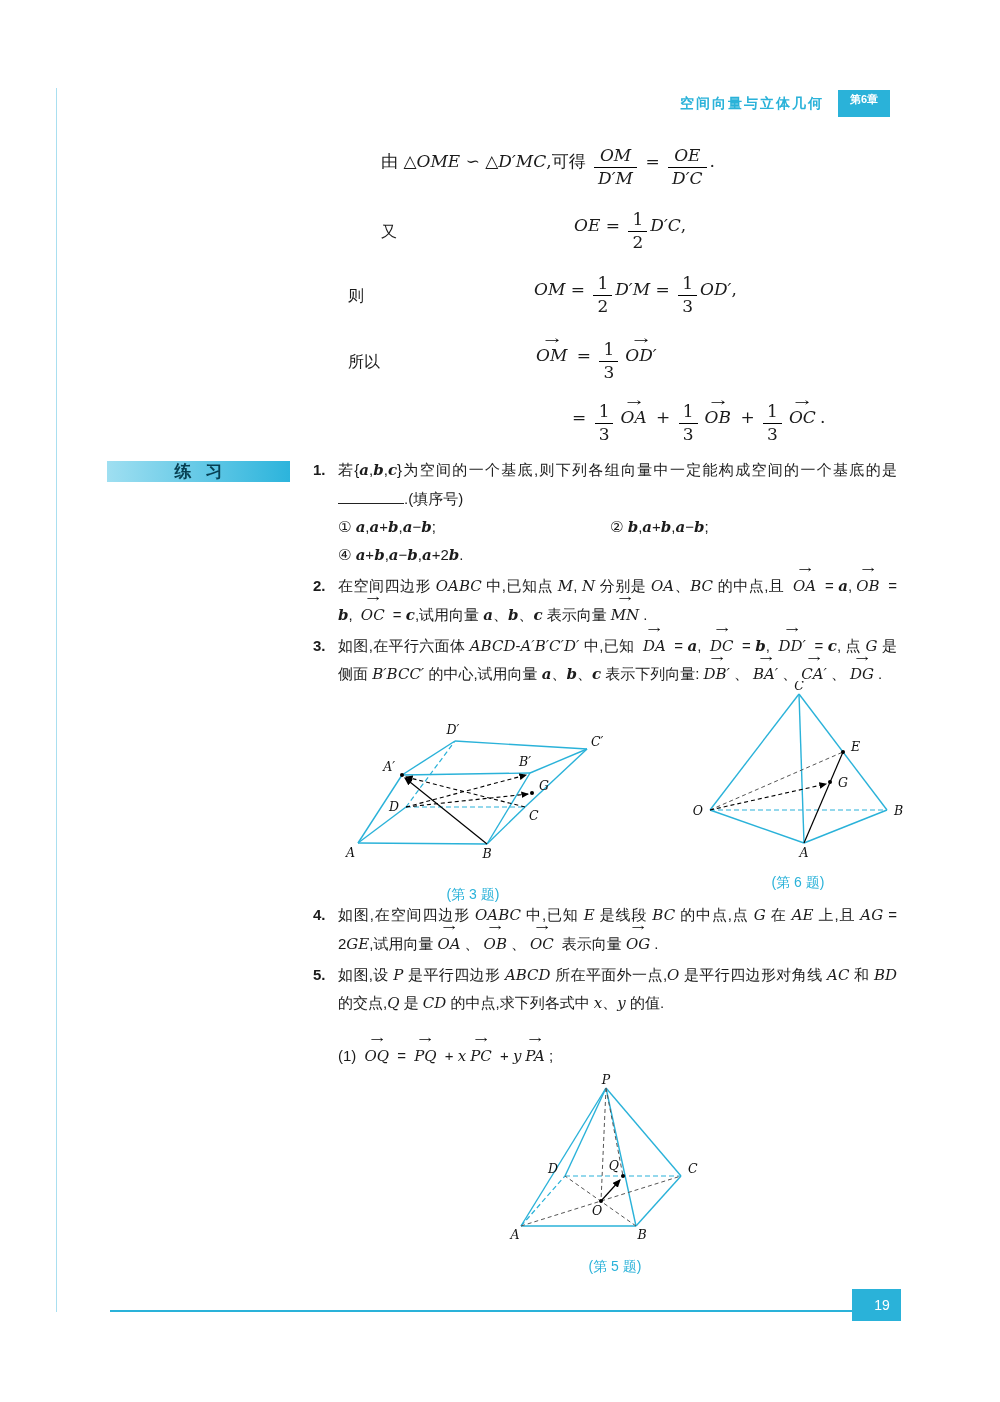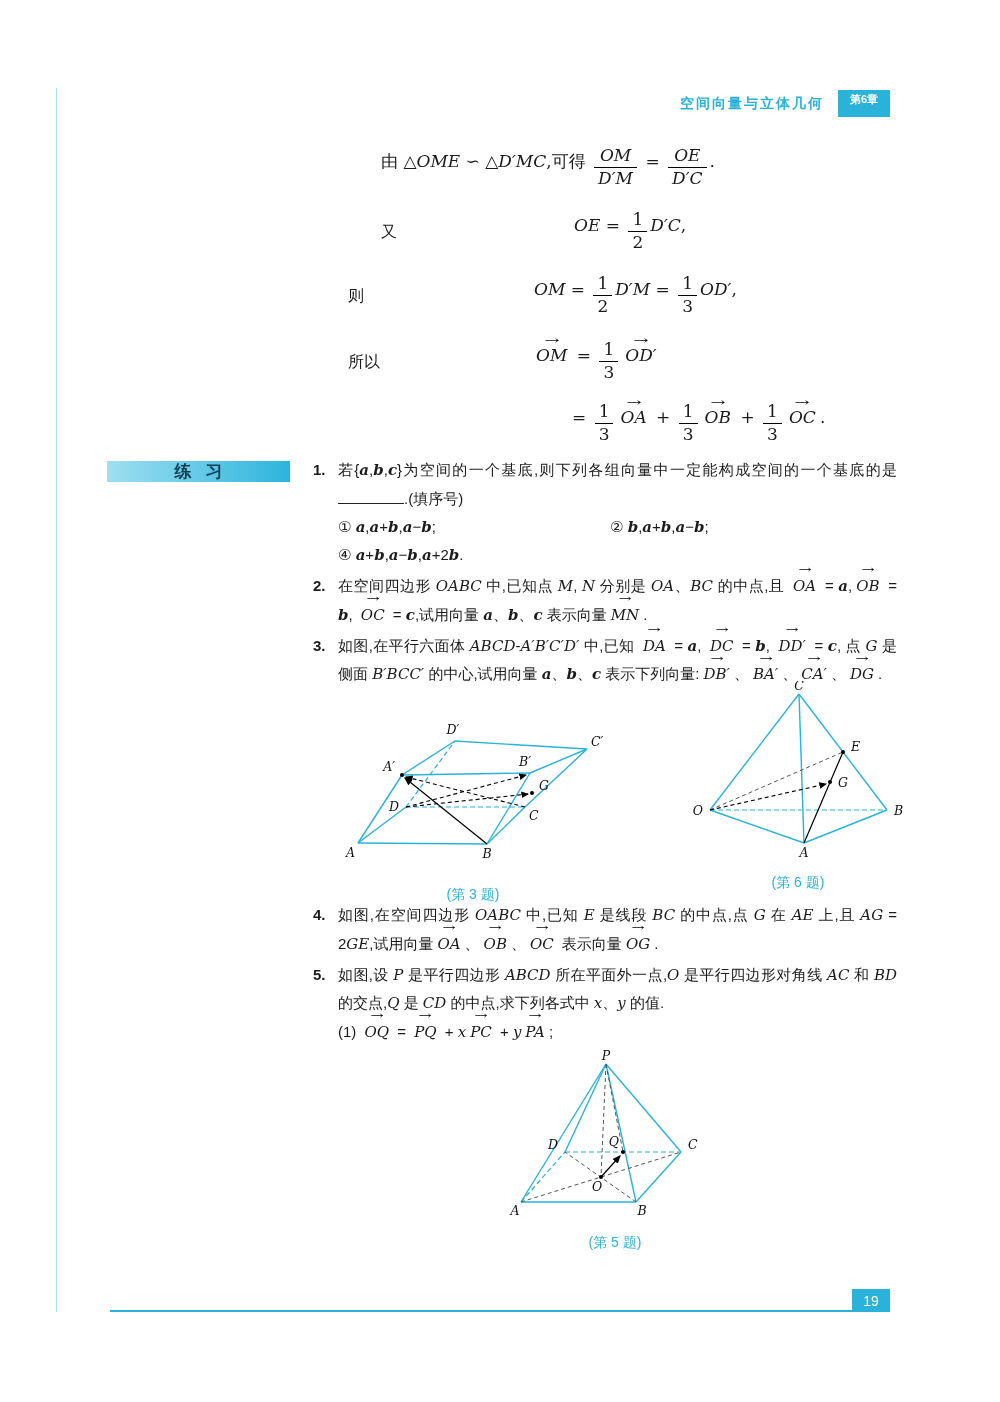--- a/index.html
+++ b/index.html
@@ -36,39 +36,39 @@
          background:linear-gradient(90deg,#9fdff1,#2cb4dc);
          display:flex;align-items:center;justify-content:center;
          color:#073f52;font-size:17px;font-weight:bold;letter-spacing:14px;text-indent:14px;}
 
   
   .problems{position:absolute;left:313px;top:456px;width:584px;font-size:15px;line-height:1.85;}
   .prob{position:relative;padding-left:25px;margin-bottom:2px;}
   .pnum{position:absolute;left:0;top:0;font-weight:bold;}
   .body{text-align:justify;}
   .opts{display:grid;grid-template-columns:272px 1fr;}
-  .sub{white-space:nowrap;}
+  .sub{white-space:nowrap;margin-top:24px;}
 
   
   .figrow{position:relative;height:200px;margin:0 0 10px 0;}
   .figblock{position:absolute;}
   .caption{color:var(--accent);font-size:14px;text-align:center;}
   .fig5wrap{position:relative;height:205px;}
   svg text{font-family:"DejaVu Serif","Liberation Serif",serif;font-style:italic;font-size:12.5px;fill:#111;}
   .e-solid{stroke:var(--accent);stroke-width:1.4;fill:none;}
   .e-dash{stroke:var(--accent);stroke-width:1.2;fill:none;stroke-dasharray:5 3;}
   .h-dash{stroke:#555;stroke-width:1;fill:none;stroke-dasharray:4 3;}
   .v-solid{stroke:#000;stroke-width:1.2;fill:none;}
   .v-dash{stroke:#000;stroke-width:1.1;fill:none;stroke-dasharray:4 3;}
   .dot{fill:#000;}
 
   
   .botline{position:absolute;left:110px;top:1310px;width:742px;height:2px;background:var(--accent);}
-  .pagenum{position:absolute;left:852px;top:1289px;width:38px;height:23px;background:var(--accent);
-           color:#fff;display:flex;align-items:center;justify-content:center;font-size:14px;}
+  .pagenum{position:absolute;left:852px;top:1289px;width:38px;height:32px;background:var(--accent);
+           color:#fff;display:flex;align-items:center;justify-content:center;font-size:14px;padding-left:11px;}
 </style>
 </head>
 <body>
 
 <div class="page">
 
   <div class="vrule"></div>
 
   <div class="header">
     <span class="ht">空间向量与立体几何</span>

